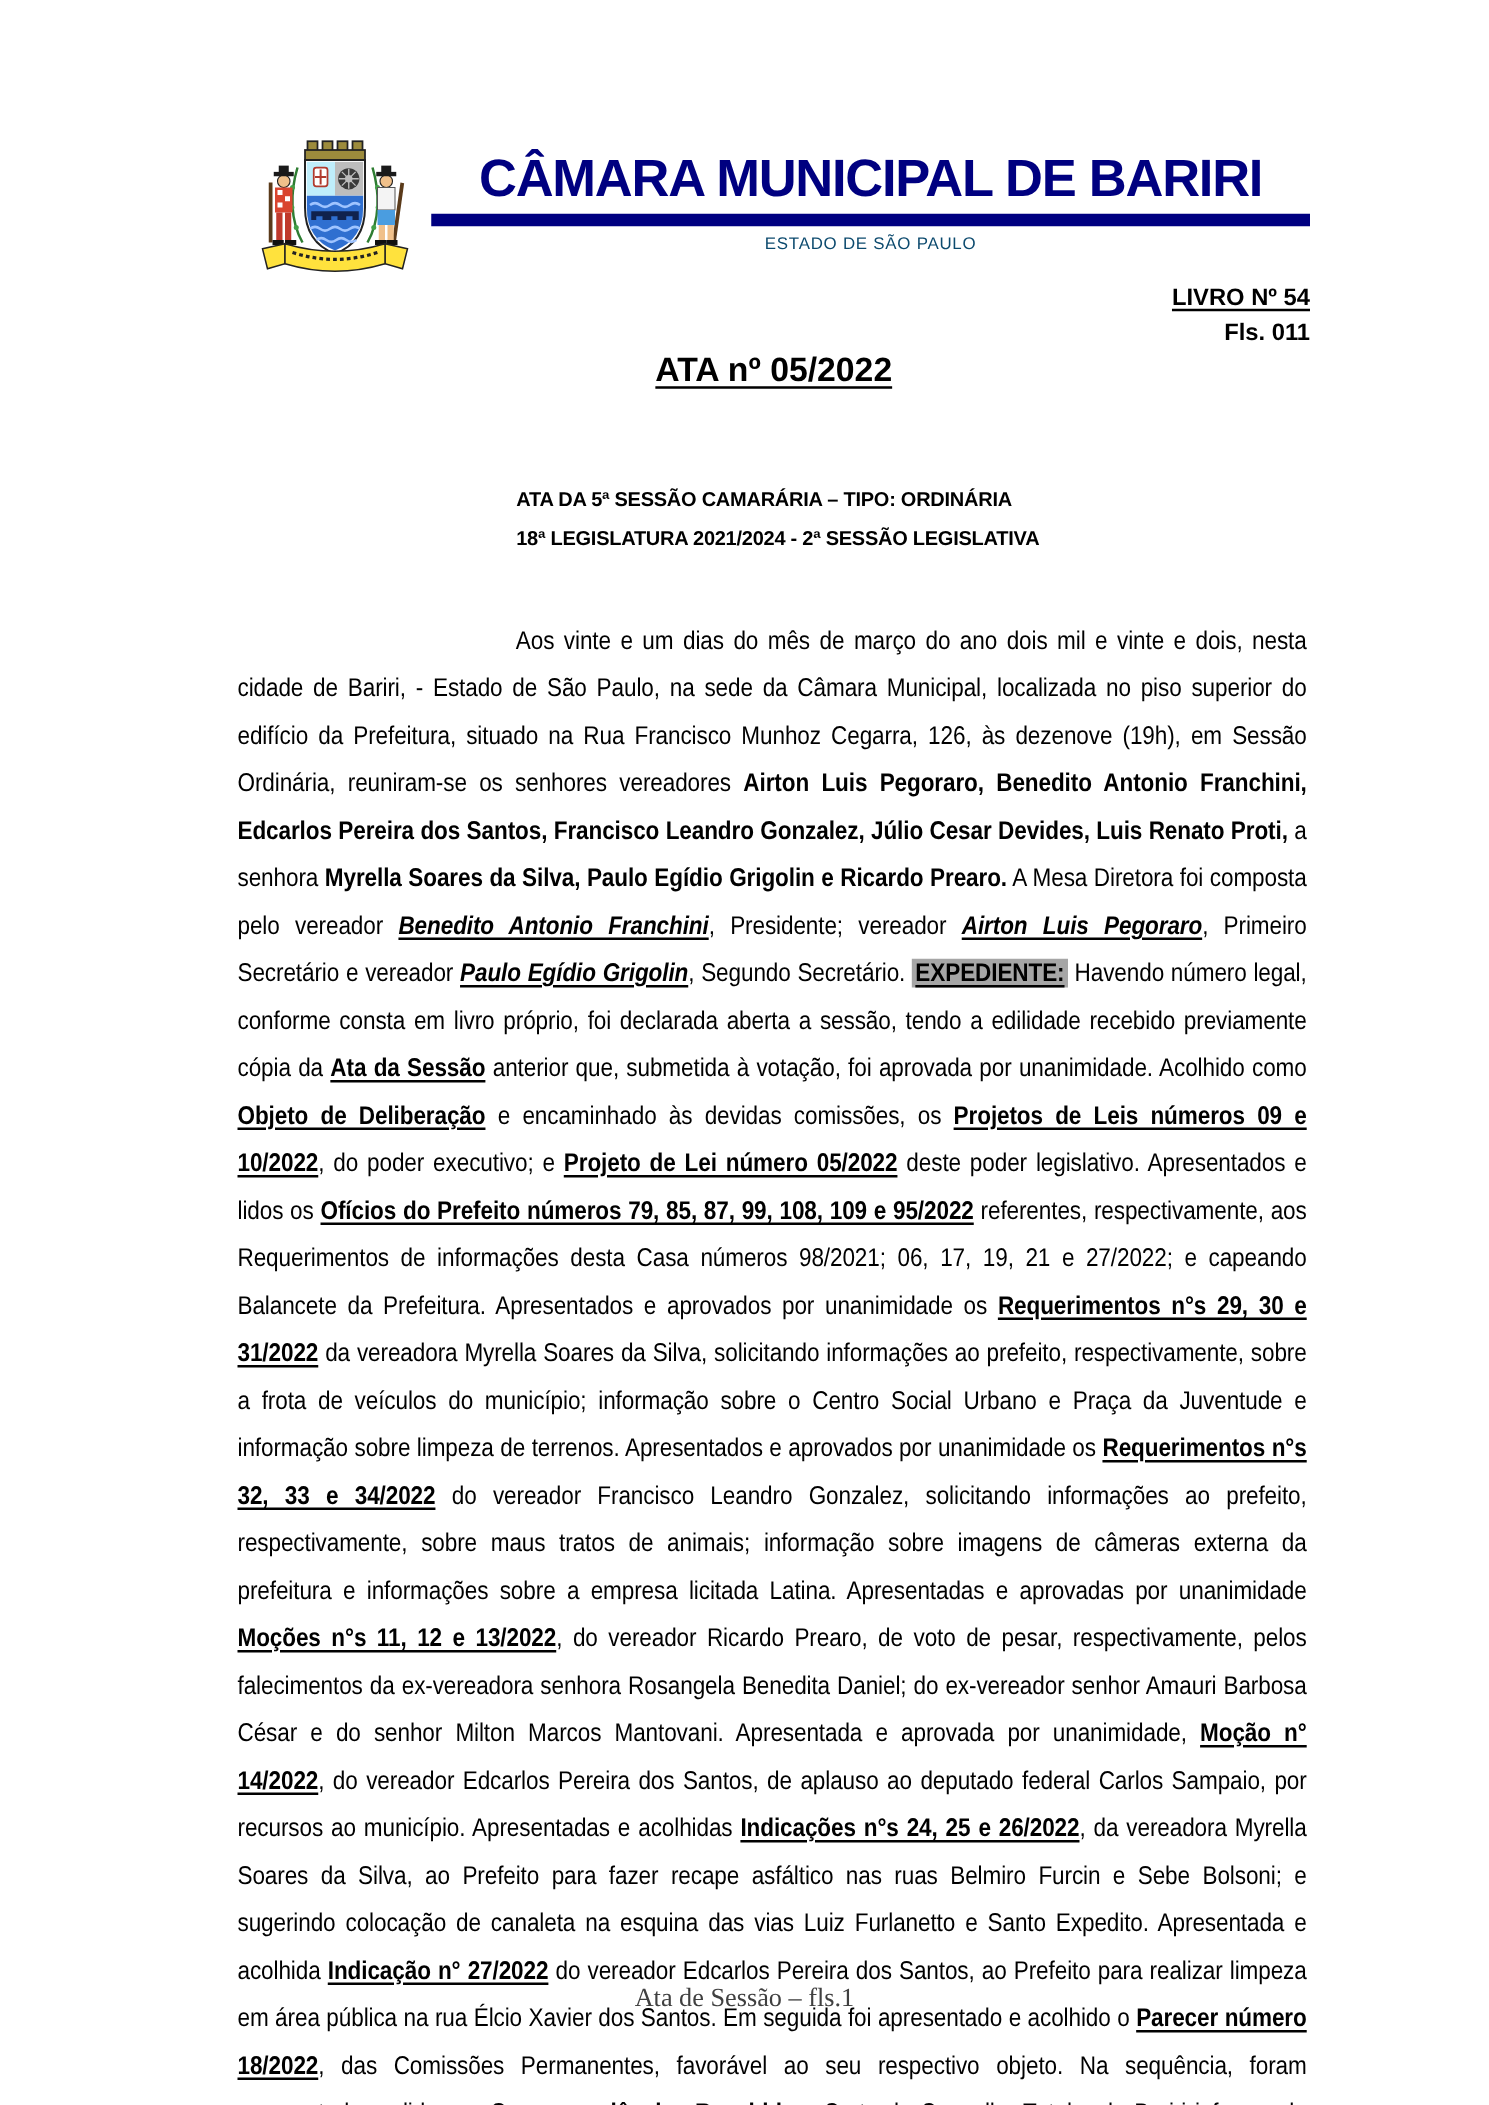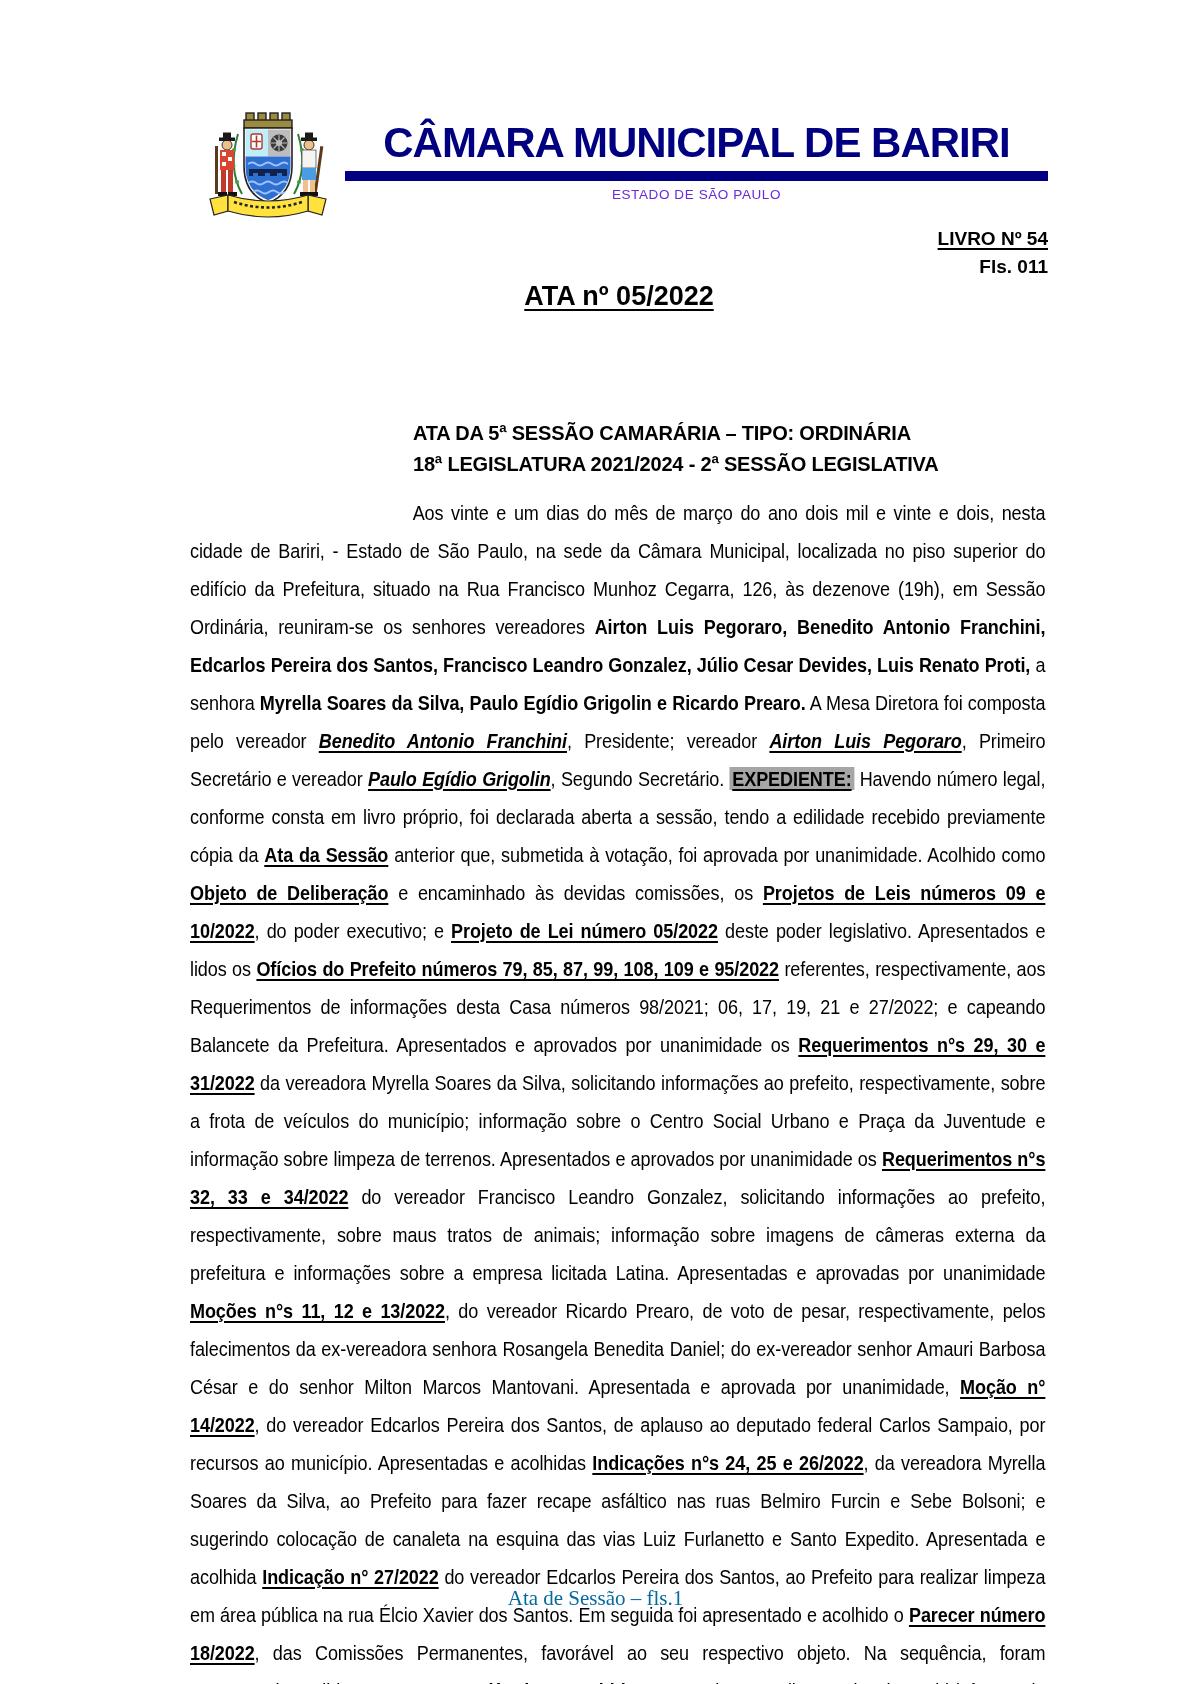--- a/index.html
+++ b/index.html
@@ -21,35 +21,35 @@
     padding-left:15px;
   }
   
   .logo{position:absolute;left:202px;top:104px;width:132px;height:122px;}
   .org-block{position:absolute;left:345px;top:120px;width:703px;}
   .org-name{
     font-size:42px;font-weight:bold;line-height:1.1;
     color:var(--brand);letter-spacing:-1px;white-space:nowrap;text-align:center;
   }
   .header-bar{height:10px;background:var(--brand);margin-top:5px;}
-  .state-name{margin-top:6px;text-align:center;font-size:13.5px;letter-spacing:.6px;color:#6d28d9;}
+  .state-name{margin-top:6px;text-align:center;font-size:13.5px;letter-spacing:.6px;color:#0c4a6e;}
   .livro-block{
     position:absolute;top:225px;right:143px;text-align:right;
     font-size:19px;font-weight:bold;line-height:28px;
   }
   .livro{text-decoration:underline;text-decoration-thickness:2px;text-underline-offset:3px;}
   
   .ata-title{
     position:absolute;left:190px;top:281px;width:858px;text-align:center;
     font-size:27px;font-weight:bold;
     text-decoration:underline;text-decoration-thickness:2px;text-underline-offset:4px;
   }
   .subtitle{
     position:absolute;left:413px;top:386px;
-    font-size:20px;font-weight:bold;line-height:30.5px;letter-spacing:-.2px;margin-top:32px;
+    font-size:16px;font-weight:bold;line-height:30.5px;letter-spacing:-.2px;
   }
   
   .body-wrap{position:absolute;left:190px;top:494px;width:972px;}
   .ata-body{
     margin:0;width:972px;
     transform:scaleX(0.88);transform-origin:0 0;
     text-align:justify;
     font-size:20.5px;line-height:38px;
     text-indent:253px;
     letter-spacing:-.1px;
@@ -58,21 +58,21 @@
   .rb{font-weight:bold;}
   .rbu{font-weight:bold;text-decoration:underline;text-decoration-thickness:2px;text-underline-offset:3px;}
   .rbiu{font-weight:bold;font-style:italic;text-decoration:underline;text-decoration-thickness:2px;text-underline-offset:3px;}
   .rhl{
     font-weight:bold;background:var(--highlight);padding:0 3px;
     text-decoration:underline;text-decoration-thickness:2px;text-underline-offset:3px;
   }
   
   .footer{
     position:absolute;left:0;top:1586px;width:1191px;text-align:center;
-    font-family:"Liberation Serif",serif;font-size:21px;color:#0369a1;
+    font-family:"Liberation Serif",serif;font-size:21px;color:#404040;
   }
 </style>
 </head>
 <body>
 
 <div class="page">
 
   <div class="logo">
     <svg viewBox="0 0 132 122" width="132" height="122" xmlns="http://www.w3.org/2000/svg">
 

